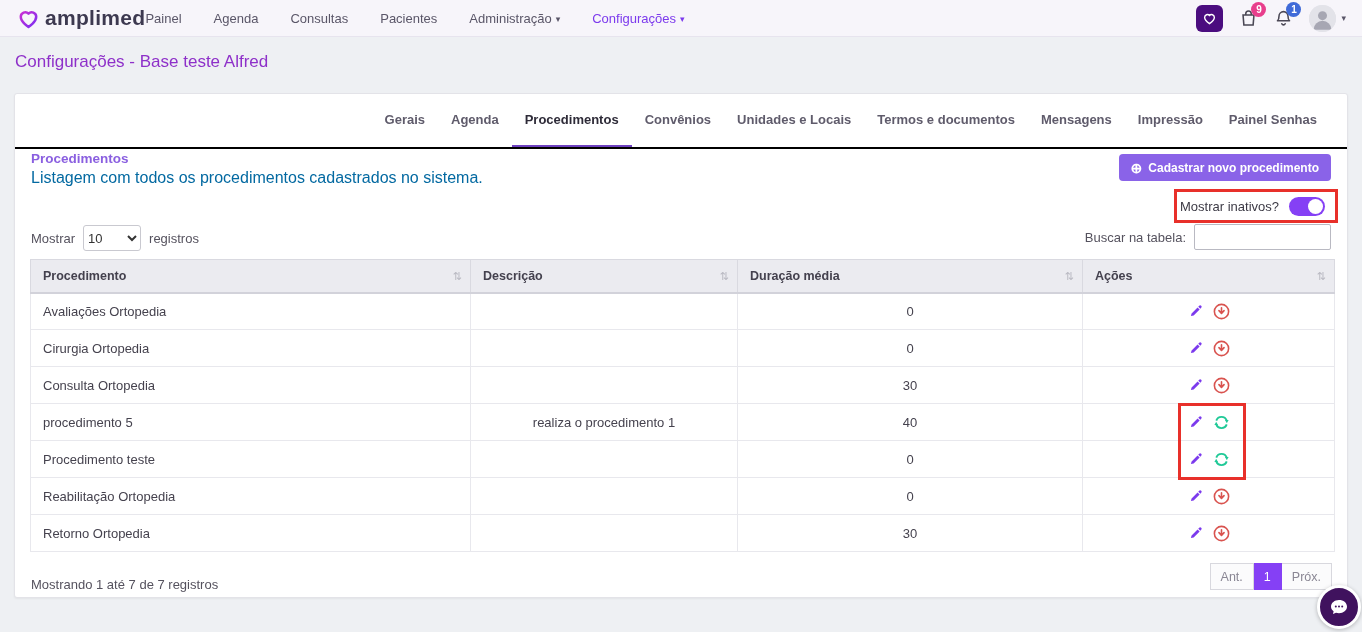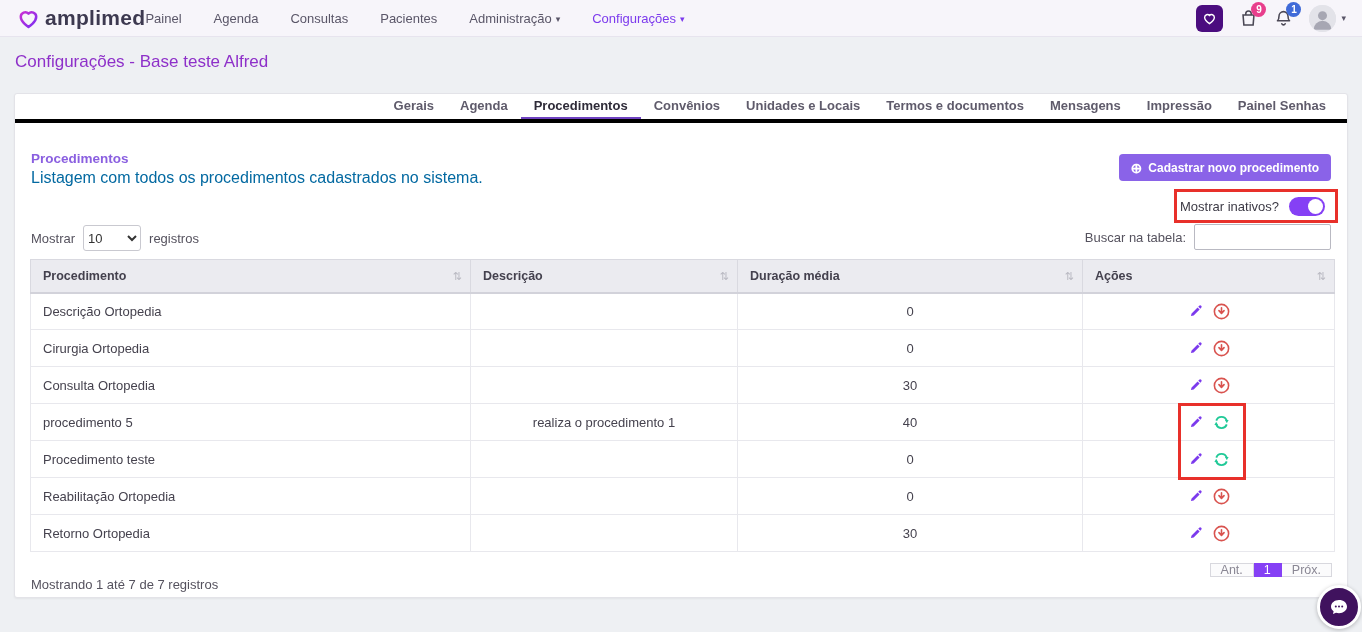--- a/index.html
+++ b/index.html
@@ -21,21 +21,21 @@
   .badge-blue{background:#3f6ad8}
   .avatar-wrap{display:flex;align-items:center;gap:5px;cursor:pointer}
   .avatar{width:27px;height:27px;border-radius:50%;overflow:hidden;background:#e3e3e9;display:flex;align-items:flex-end;justify-content:center}
   .caret-down{font-size:9px;color:#5a5668}
 
   
   .page-title{position:absolute;top:52px;left:15px;font-size:17px;font-weight:400;color:#8e30c9}
 
   
   .card{position:absolute;top:93px;left:14px;width:1334px;height:505px;background:#fff;border:1px solid #e3e3e8;border-radius:3px;box-shadow:0 1px 2px rgba(0,0,0,.05)}
-  .tabs{position:absolute;top:0;left:0;right:0;height:29px;border-bottom:4px solid #000000;display:flex;justify-content:flex-end;padding-right:8px}
+  .tabs{position:absolute;top:0;left:0;right:0;height:55px;border-bottom:2px solid #000000;display:flex;justify-content:flex-end;padding-right:17px}
   .tab{padding:0 13px;display:flex;align-items:center;font-size:13px;font-weight:700;color:#5f5b6b;cursor:pointer;border-bottom:2px solid transparent;white-space:nowrap}
   .tab.active{color:#2e2b38;border-bottom-color:#6f42c1}
 
   .sec-title{position:absolute;top:57px;left:16px;font-size:13.5px;font-weight:700;color:#8a5fe0}
   .sec-sub{position:absolute;top:75px;left:16px;font-size:16px;color:#0369a1}
   .new-btn{position:absolute;top:60px;right:16px;height:27px;background:#8a63e8;color:#fff;font-size:12px;font-weight:700;border:none;border-radius:4px;padding:0 12px;display:flex;align-items:center;gap:6px;cursor:pointer;font-family:"Liberation Sans",sans-serif}
   .plus-ic{font-size:14px;line-height:1}
 
   .toggle-row{position:absolute;top:101px;right:22px;display:flex;align-items:center;gap:10px;height:22px}
   .toggle-label{font-size:13px;color:#3c3a45}
@@ -50,21 +50,21 @@
   
   .proc-table{position:absolute;top:165px;left:15px;width:1304px;border-collapse:collapse;table-layout:fixed}
   .proc-table th{background:#ebebf0;height:33px;font-size:12.5px;font-weight:700;color:#44414e;text-align:left;padding:0 12px;border:1px solid #d9d9e0;border-bottom:2px solid #d2d2da;position:relative;cursor:pointer}
   .sort-ic{position:absolute;right:8px;top:50%;transform:translateY(-50%);color:#b9b9c2;font-size:11px;font-weight:400}
   .proc-table td{height:37px;border:1px solid #e8e8ed;font-size:13px;color:#45424e;padding:0 12px;background:#fff;vertical-align:middle}
   .cell-desc,.cell-dur,.cell-actions{text-align:center}
   .act{display:inline-flex;margin:0 5px;cursor:pointer;vertical-align:middle}
 
   .tfoot-info{position:absolute;top:483px;left:16px;font-size:13px;color:#55525e}
   .pagination{position:absolute;top:469px;right:15px;display:flex}
-  .page-btn{min-width:42px;height:14px;border:1px solid #d8d8de;display:flex;align-items:center;justify-content:center;font-size:12.5px;color:#8a8794;padding:0 10px;cursor:pointer;background:#fbfbfc}
+  .page-btn{min-width:42px;height:27px;border:1px solid #d8d8de;display:flex;align-items:center;justify-content:center;font-size:12.5px;color:#8a8794;padding:0 10px;cursor:pointer;background:#fbfbfc}
   .page-btn + .page-btn{border-left:none}
   .page-btn.active{background:#8540f5;border-color:#8540f5;color:#fff;min-width:28px;padding:0 8px}
 
   
   .annotation{position:absolute;border:3px solid #e8302a;z-index:6;pointer-events:none}
   .anno-toggle{left:1174px;top:189px;width:164px;height:34px}
   .anno-actions{left:1178px;top:403px;width:68px;height:77px}
 
   .chat-fab{position:absolute;left:1317px;top:585px;width:44px;height:44px;border-radius:50%;background:#40125e;border:3px solid #fff;display:flex;align-items:center;justify-content:center;cursor:pointer;z-index:7;box-shadow:0 1px 4px rgba(0,0,0,.25)}
 </style>
@@ -184,21 +184,21 @@
     <thead>
         <tr id="thead-row">
           <th><span>Procedimento</span><span class="sort-ic">⇅</span></th>
           <th><span>Descrição</span><span class="sort-ic">⇅</span></th>
           <th><span>Duração média</span><span class="sort-ic">⇅</span></th>
           <th><span>Ações</span><span class="sort-ic">⇅</span></th>
         </tr>
       </thead>
     <tbody id="tbody">
         <tr>
-          <td class="cell-name">Descrição Ortopedia</td>
+          <td class="cell-name">Avaliações Ortopedia</td>
           <td class="cell-desc"></td>
           <td class="cell-dur">0</td>
           <td class="cell-actions"><span class="act">
               <svg width="15" height="15" viewBox="0 0 16 16">
                 <path fill="#7c3aed" d="M11.9 1.9a1.55 1.55 0 0 1 2.2 2.2l-.95.95-2.2-2.2zM10.2 3.6l2.2 2.2-6.4 6.4-2.9.7.7-2.9z"></path>
               </svg>
             </span><span class="act">
               <svg width="17" height="17" viewBox="0 0 16 16">
                 <circle cx="8" cy="8" r="6.7" fill="none" stroke="#d9534f" stroke-width="1.5"></circle>
                 <path d="M8 4.4v4.8M5.6 7.2 8 9.8l2.4-2.6" fill="none" stroke="#d9534f" stroke-width="1.5" stroke-linecap="round" stroke-linejoin="round"></path>

